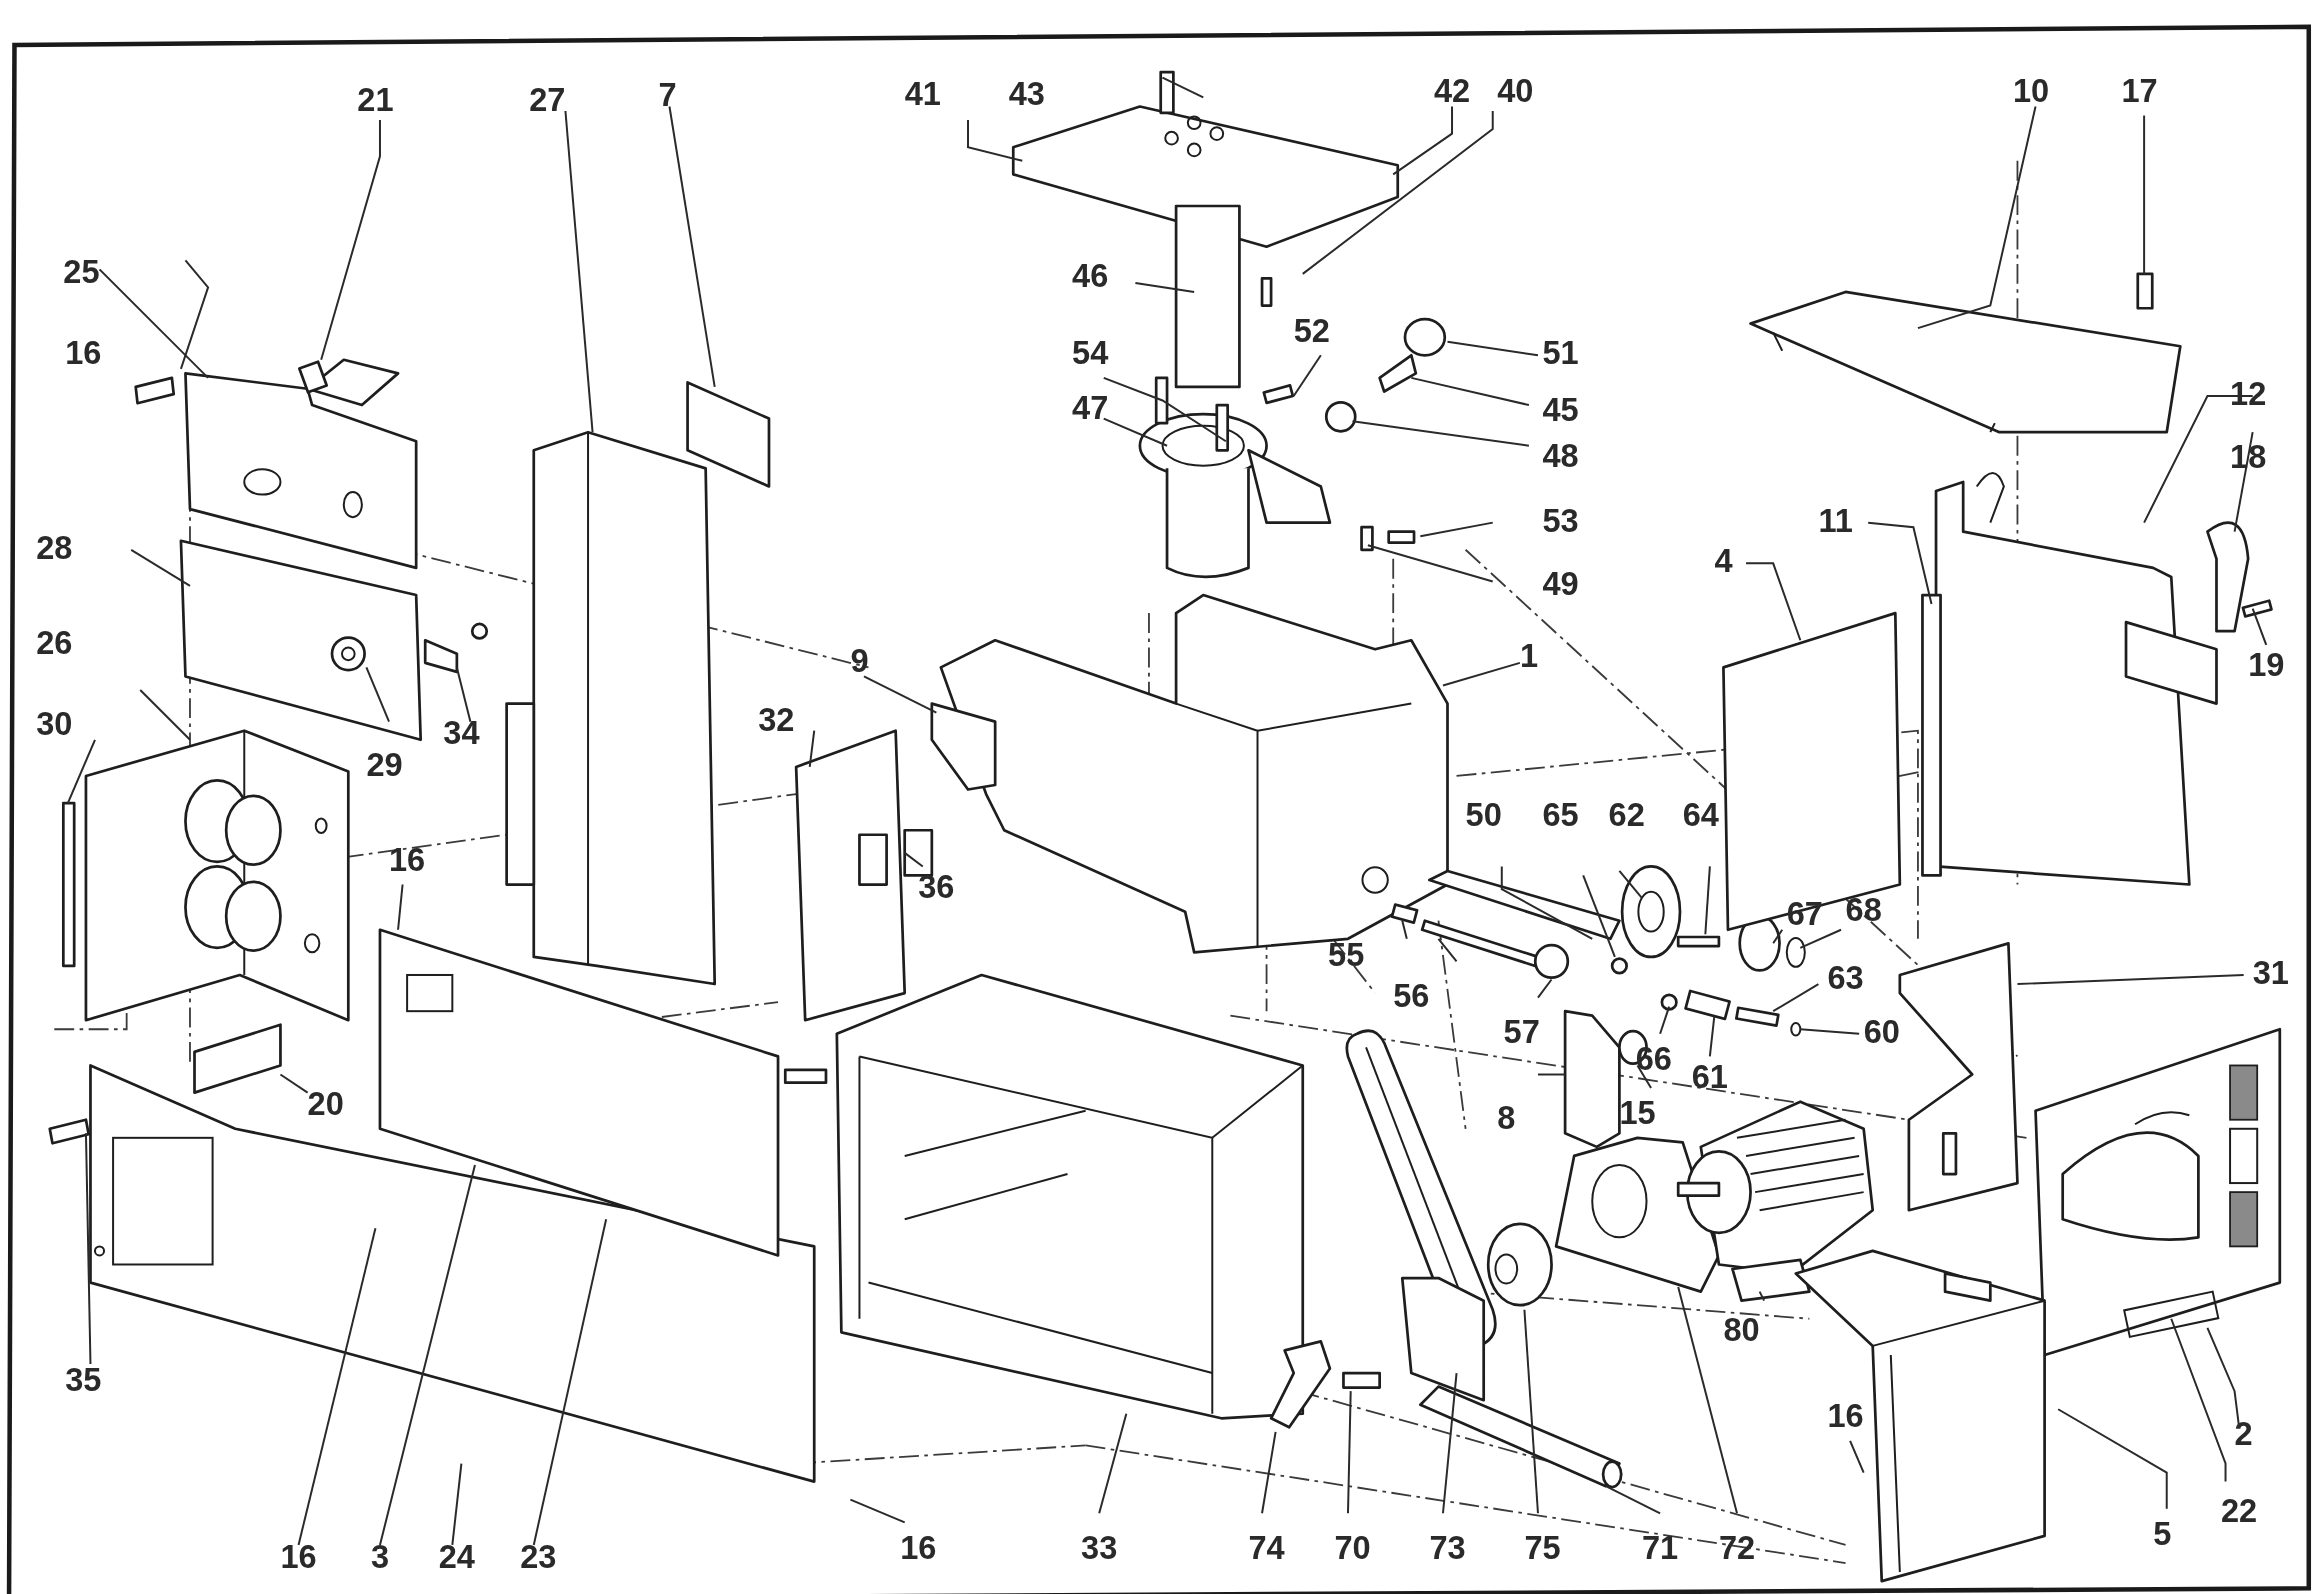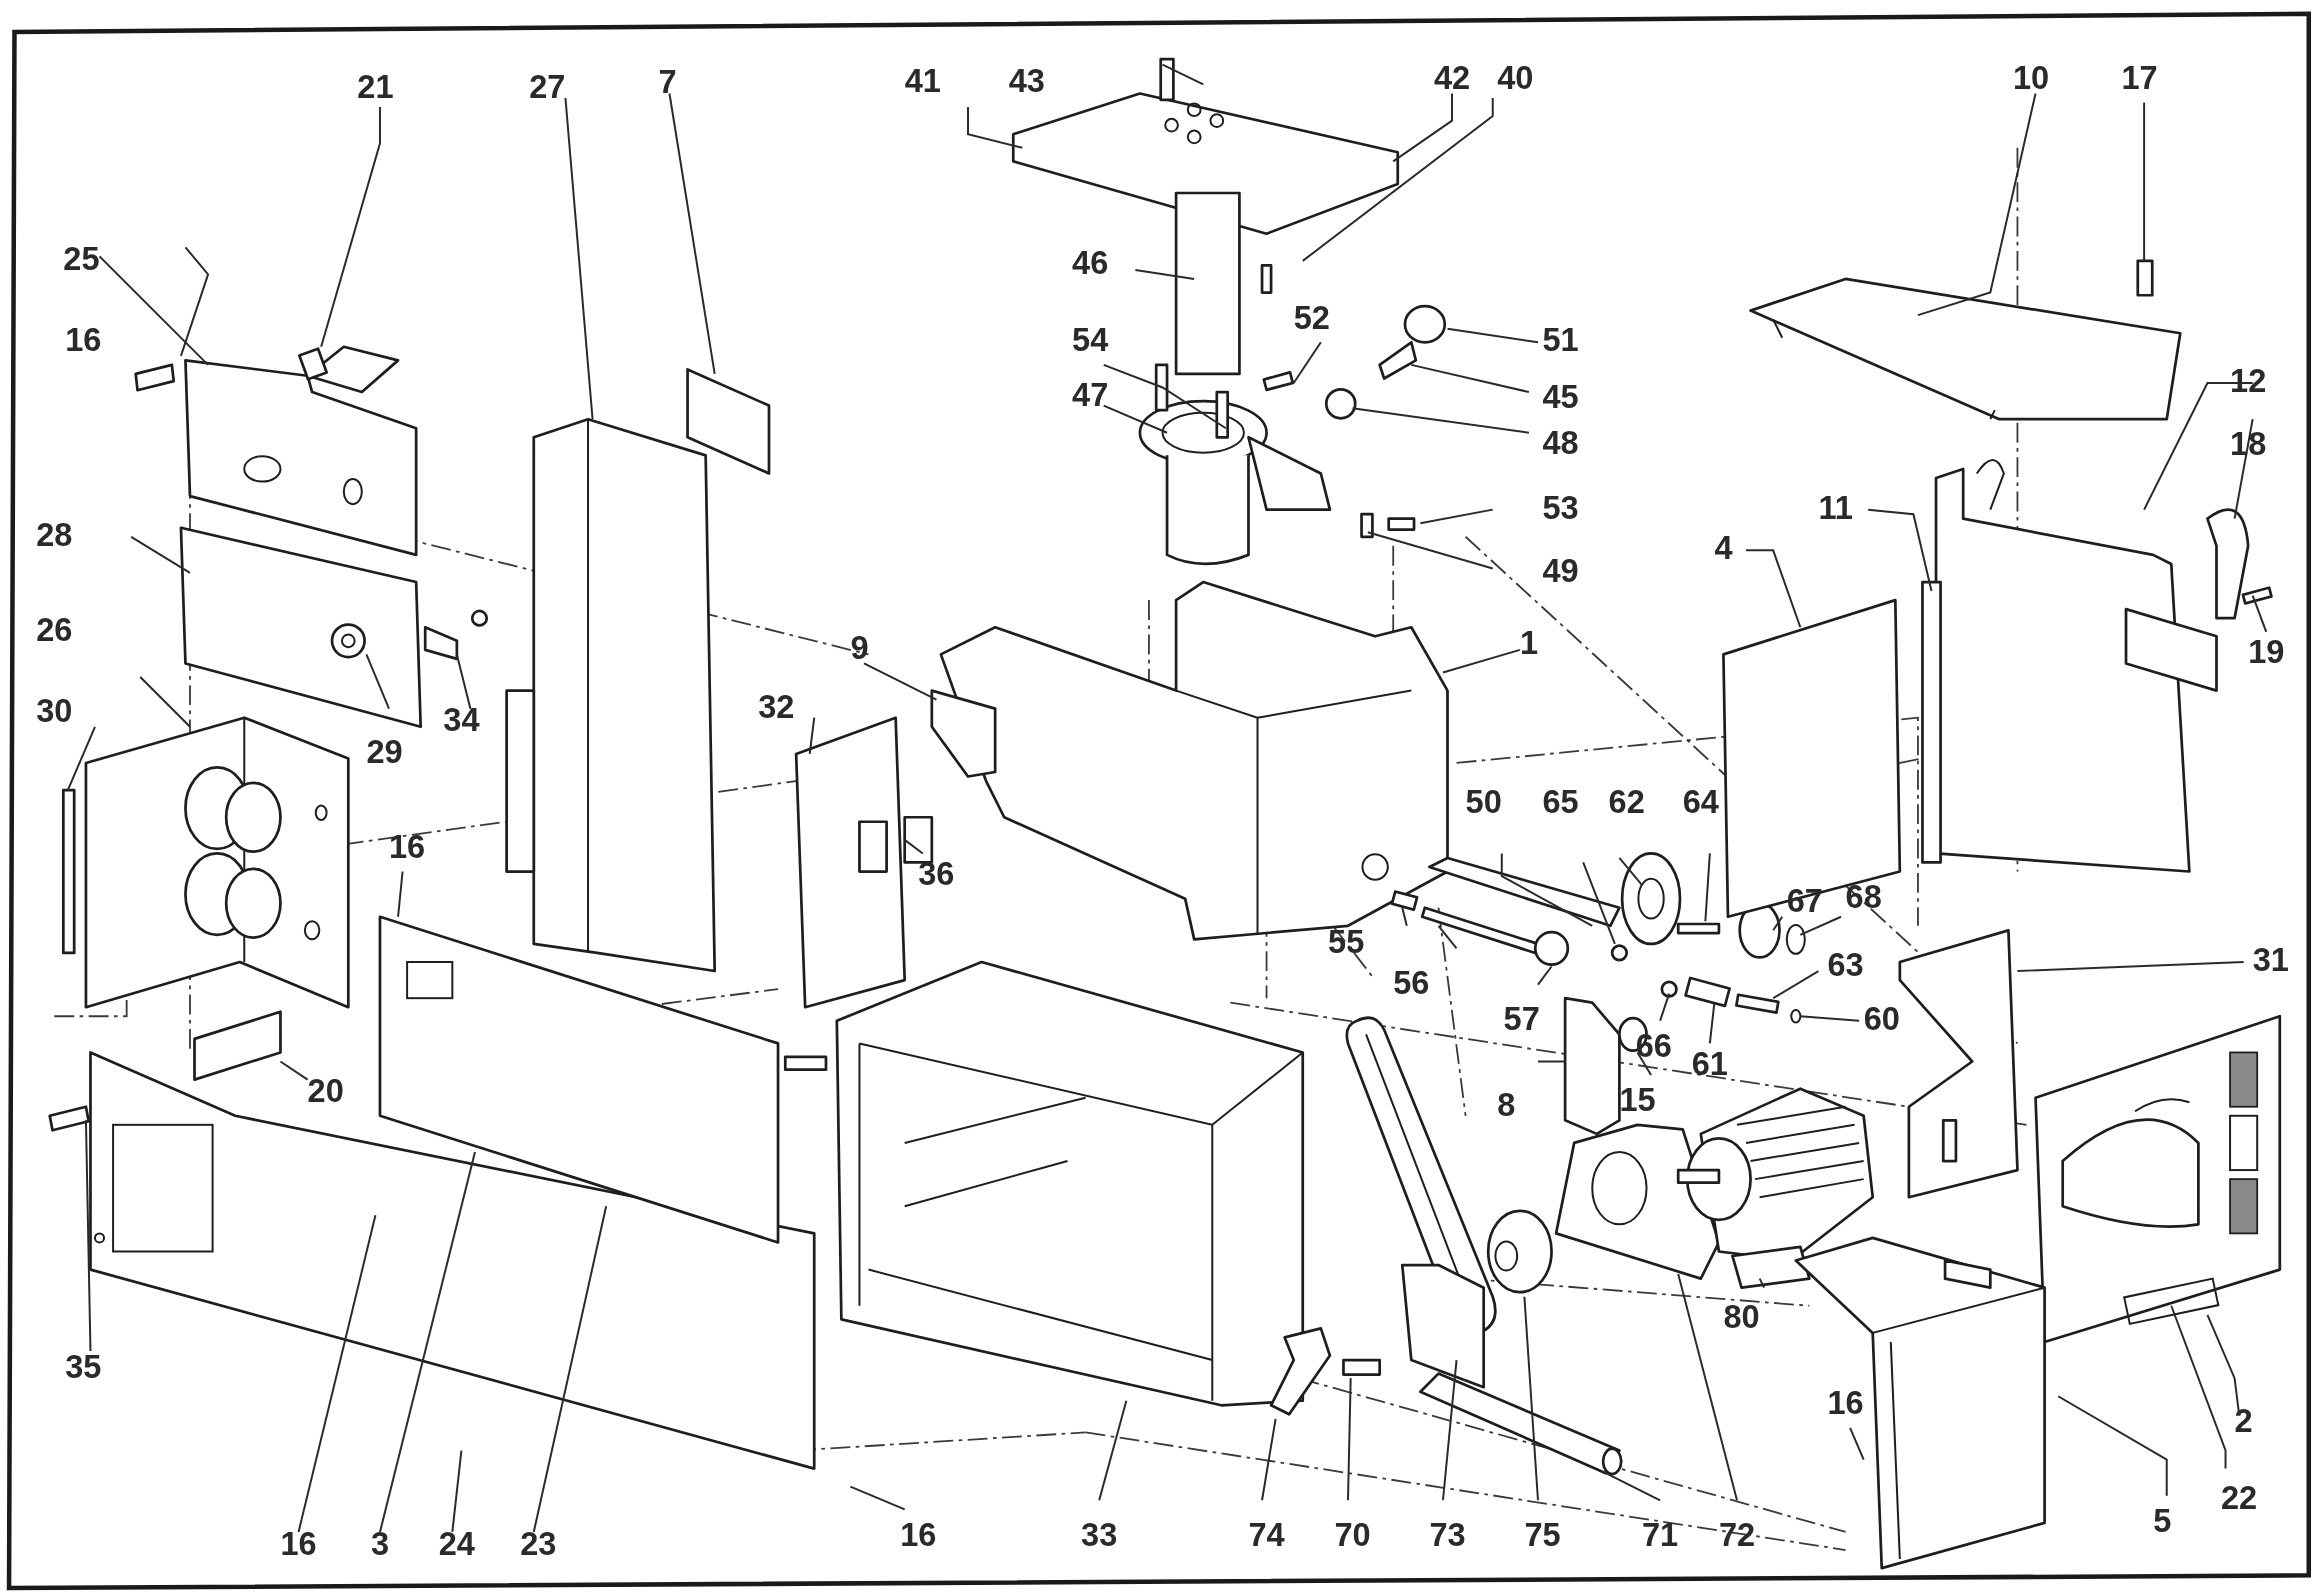--- a/index.html
+++ b/index.html
@@ -1,17 +1,17 @@
 <!DOCTYPE html>
 <html style="font-size:14.5px"><head>
 <meta charset="utf-8">
 <style>
   html, body { margin: 0; padding: 0; background: #ffffff; }
   body { width: 2316px; height: 1595px; overflow: hidden; position: relative; }
-  #stage { position: absolute; left: 0; top: 3px; width: 2316px; height: 1300px; }
+  #stage { position: absolute; left: 0; top: 16px; width: 2316px; height: 1300px; }
   svg text.lbl { font-family: "Liberation Sans", sans-serif; font-weight: bold; font-size: 36px; fill: #2a2a2a; }
   .part { fill: #ffffff; stroke: #1e1e1e; stroke-width: 3; stroke-linejoin: round; }
   .part-thin { fill: none; stroke: #1e1e1e; stroke-width: 2.2; }
   .hatch { fill: #8a8a8a; stroke: #1e1e1e; stroke-width: 2; }
   .leader { stroke: #2a2a2a; stroke-width: 2.2; fill: none; }
   .dash { stroke: #3a3a3a; stroke-width: 2; fill: none; stroke-dasharray: 22 6 4 6; }
   .frame { fill: none; stroke: #1a1a1a; stroke-width: 5; }
 </style>
 </head>
 <body>

